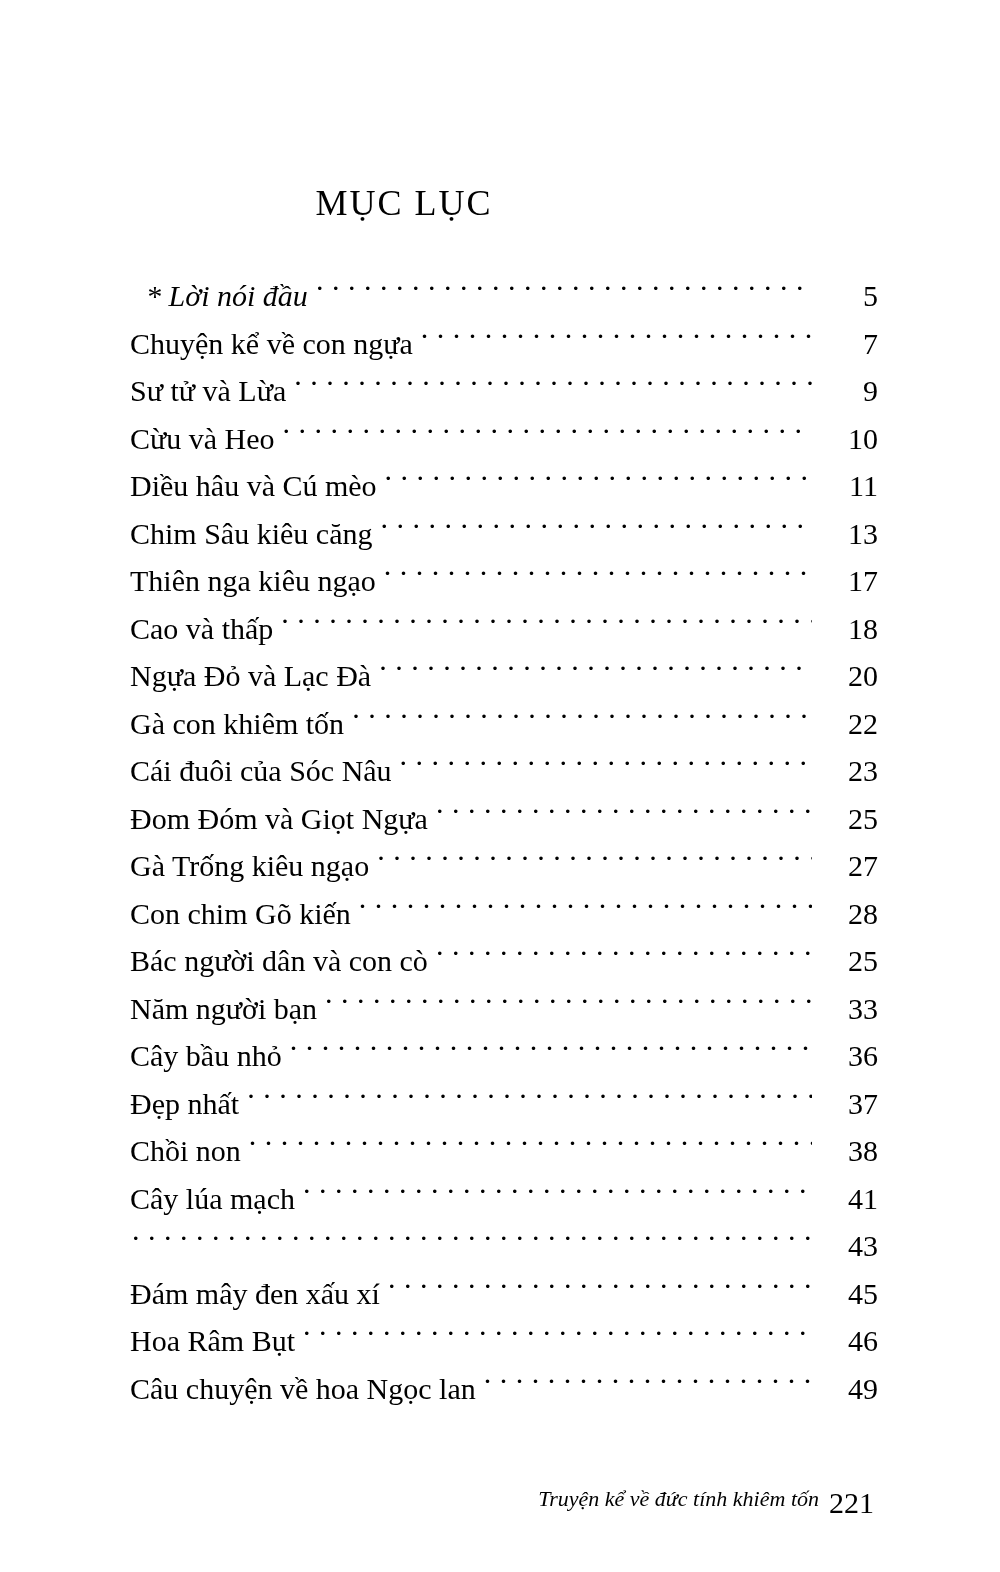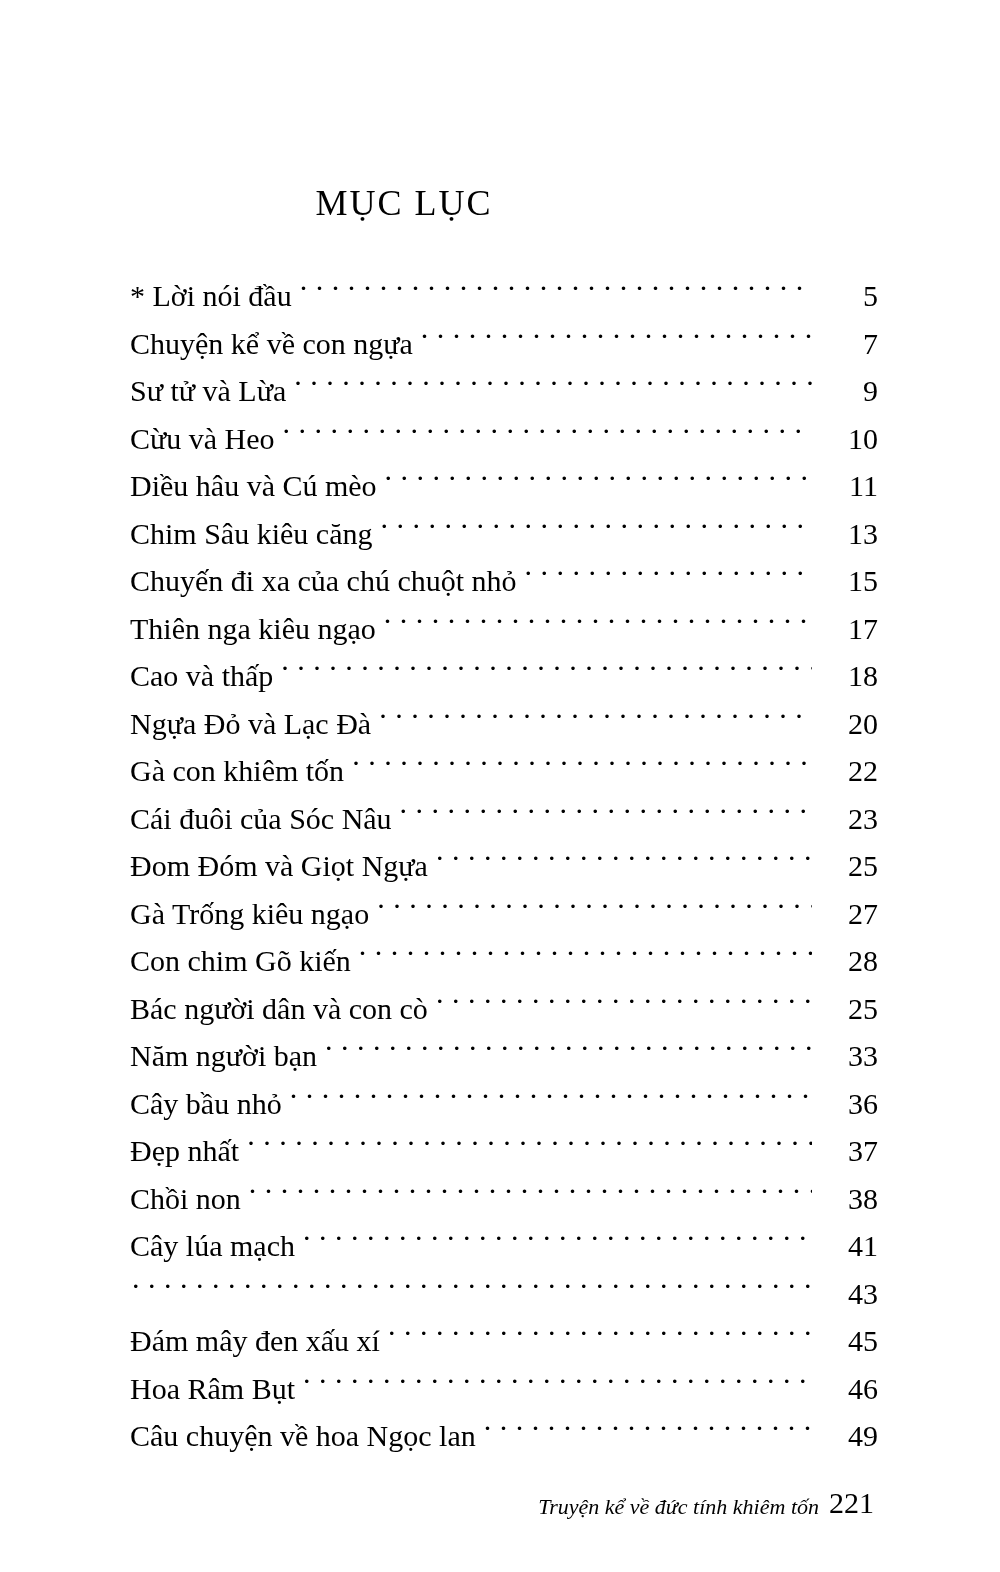--- a/index.html
+++ b/index.html
@@ -50,20 +50,22 @@
     line-height: 47.5px;
     white-space: nowrap;
   }
 
   .toc-row .label {
     flex: 0 0 auto;
     padding-right: 6px;
   }
 
   .toc-row.italic .label {
+    font-style: italic;
+    margin-left: 16px;
   }
 
   .toc-row .leader {
     flex: 1 1 auto;
     overflow: hidden;
     height: 1em;
     position: relative;
     margin: 0 2px;
   }
 
@@ -84,21 +86,21 @@
     text-align: right;
     padding-left: 6px;
     font-size: 30px;
   }
 
   .footer {
     position: absolute;
     bottom: 52px;
     right: 126px;
     display: flex;
-    align-items: flex-end;
+    align-items: flex-start;
     gap: 10px;
   }
 
   .footer .book-title {
     font-family: "Liberation Serif", serif;
     font-style: italic;
     font-size: 22px;
   }
 
   .footer .folio {
@@ -136,25 +138,20 @@
       </div>
       <div class="toc-row">
         <span class="label">Diều hâu và Cú mèo</span>
         <span class="leader"></span>
         <span class="page-num">11</span>
       </div>
       <div class="toc-row">
         <span class="label">Chim Sâu kiêu căng</span>
         <span class="leader"></span>
         <span class="page-num">13</span>
-      </div>
-      <div class="toc-row">
-        <span class="label">Chuyến đi xa của chú chuột nhỏ</span>
-        <span class="leader"></span>
-        <span class="page-num">15</span>
       </div>
       <div class="toc-row">
         <span class="label">Thiên  nga kiêu ngạo</span>
         <span class="leader"></span>
         <span class="page-num">17</span>
       </div>
       <div class="toc-row">
         <span class="label">Cao và thấp</span>
         <span class="leader"></span>
         <span class="page-num">18</span>

